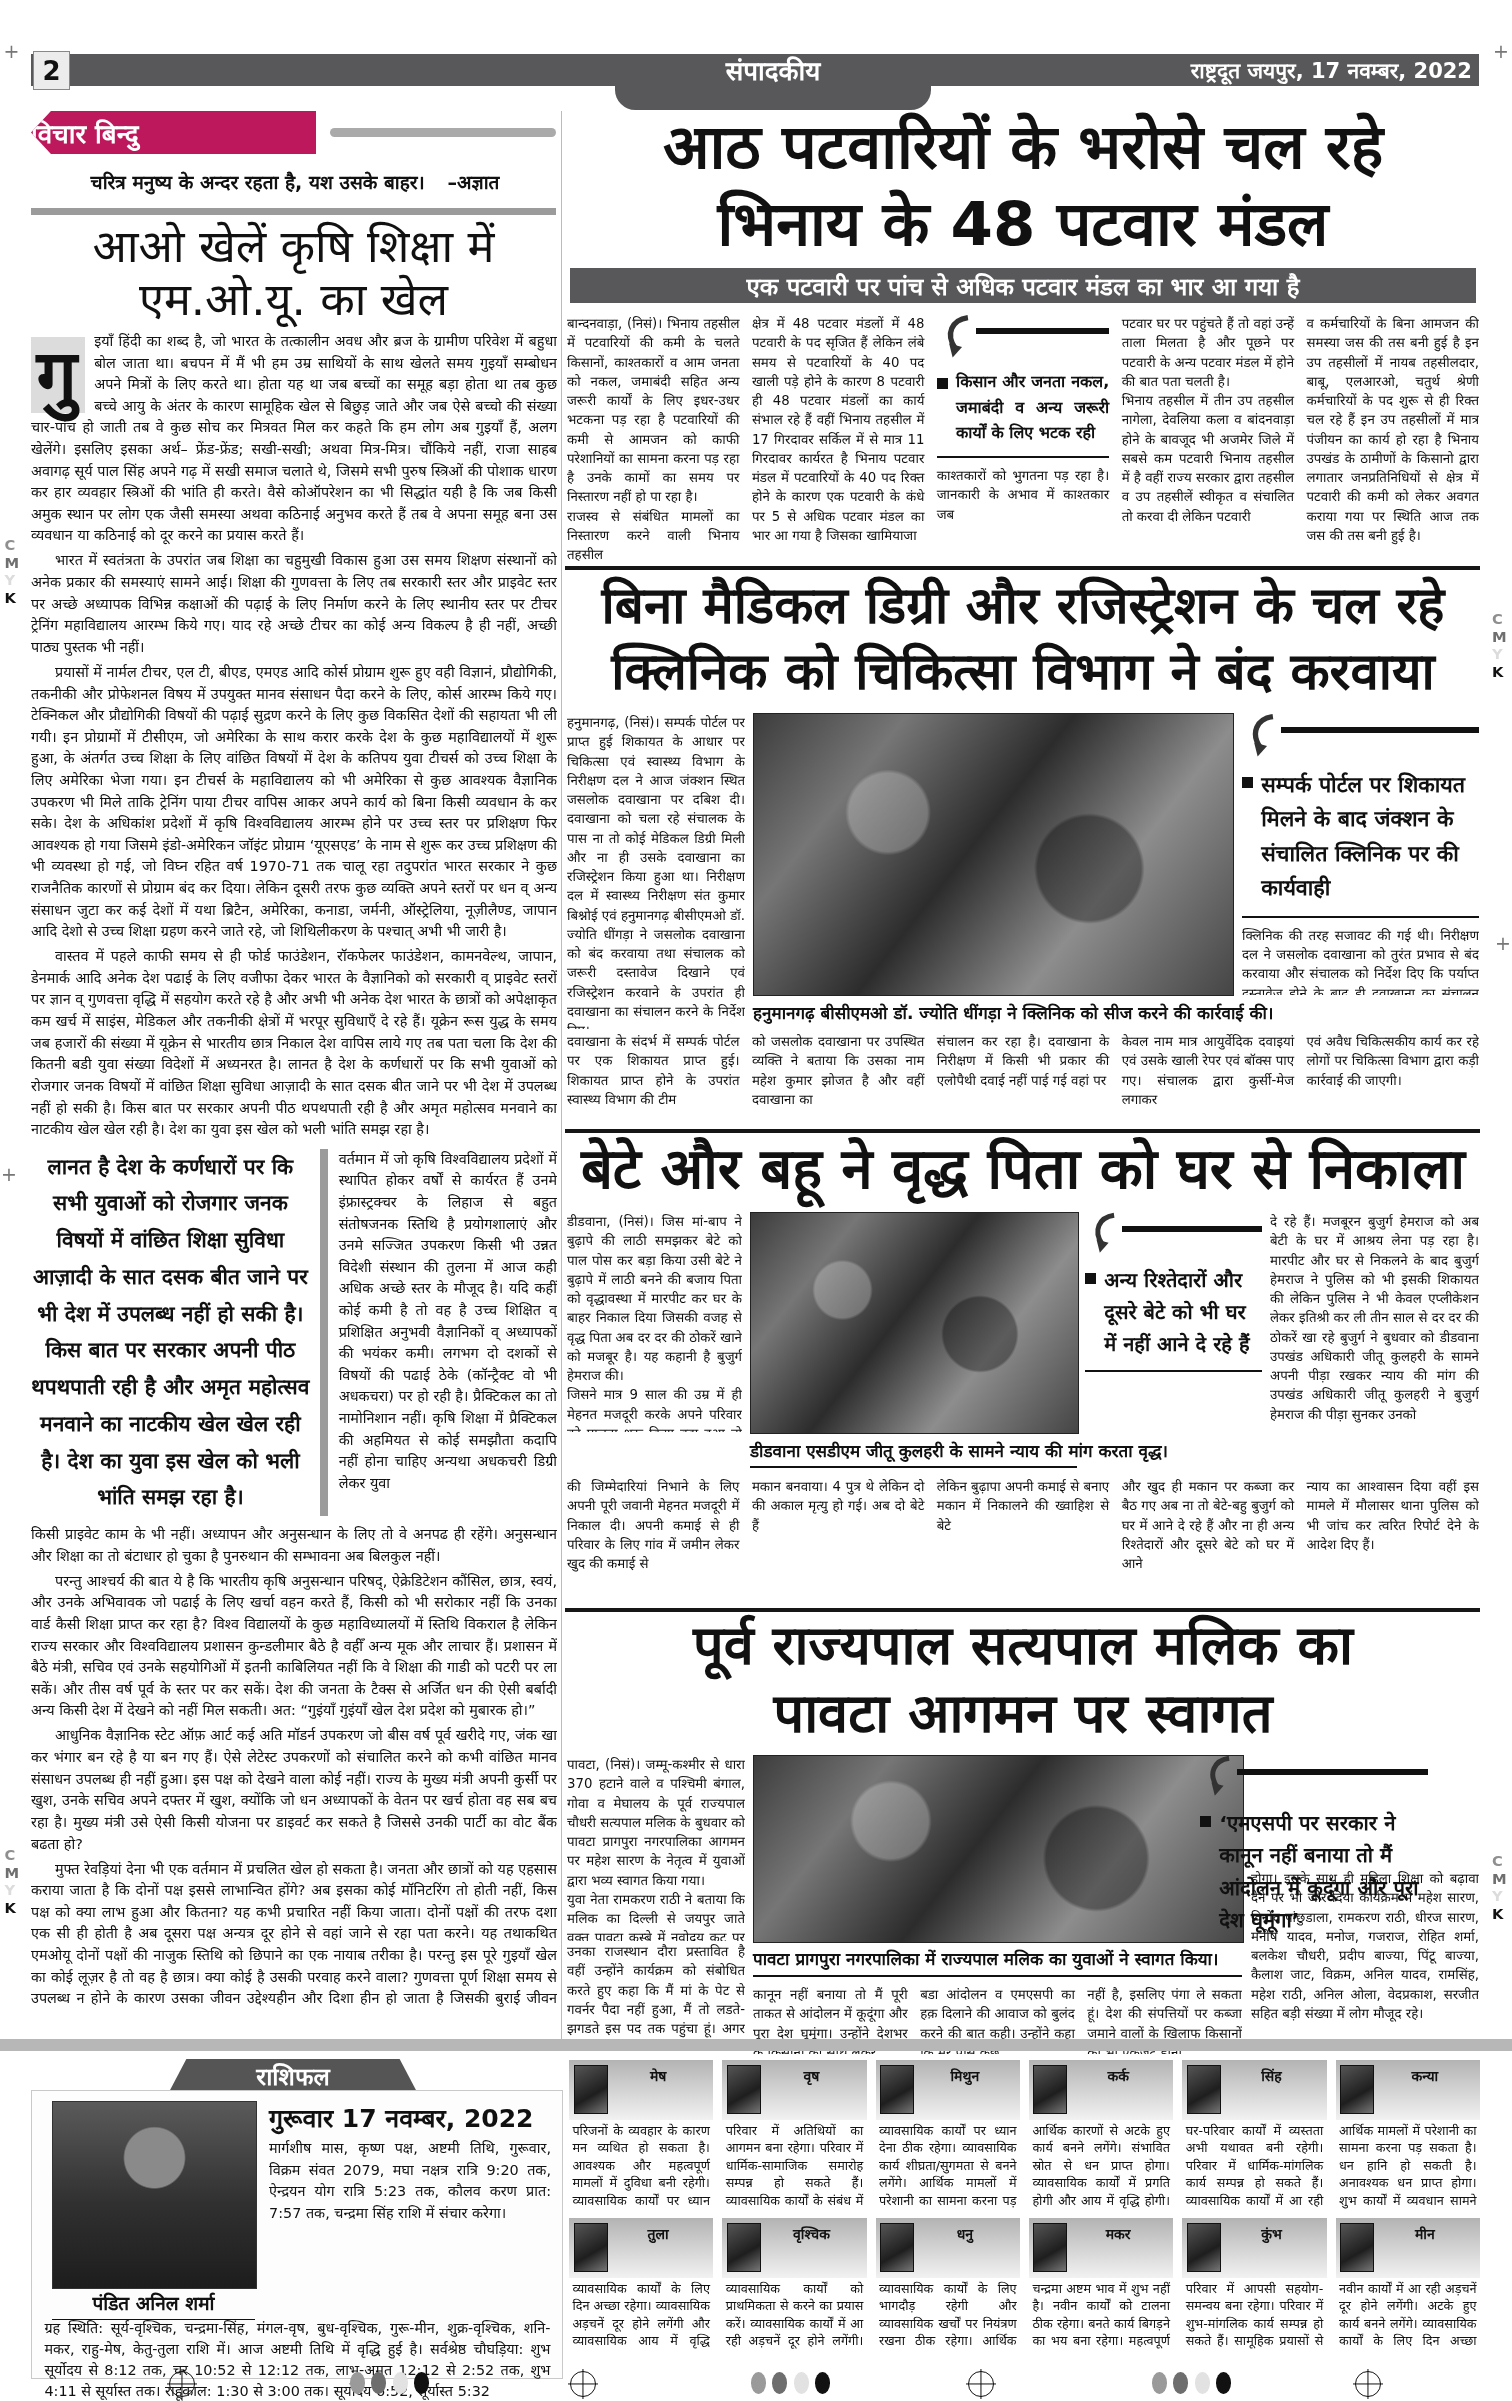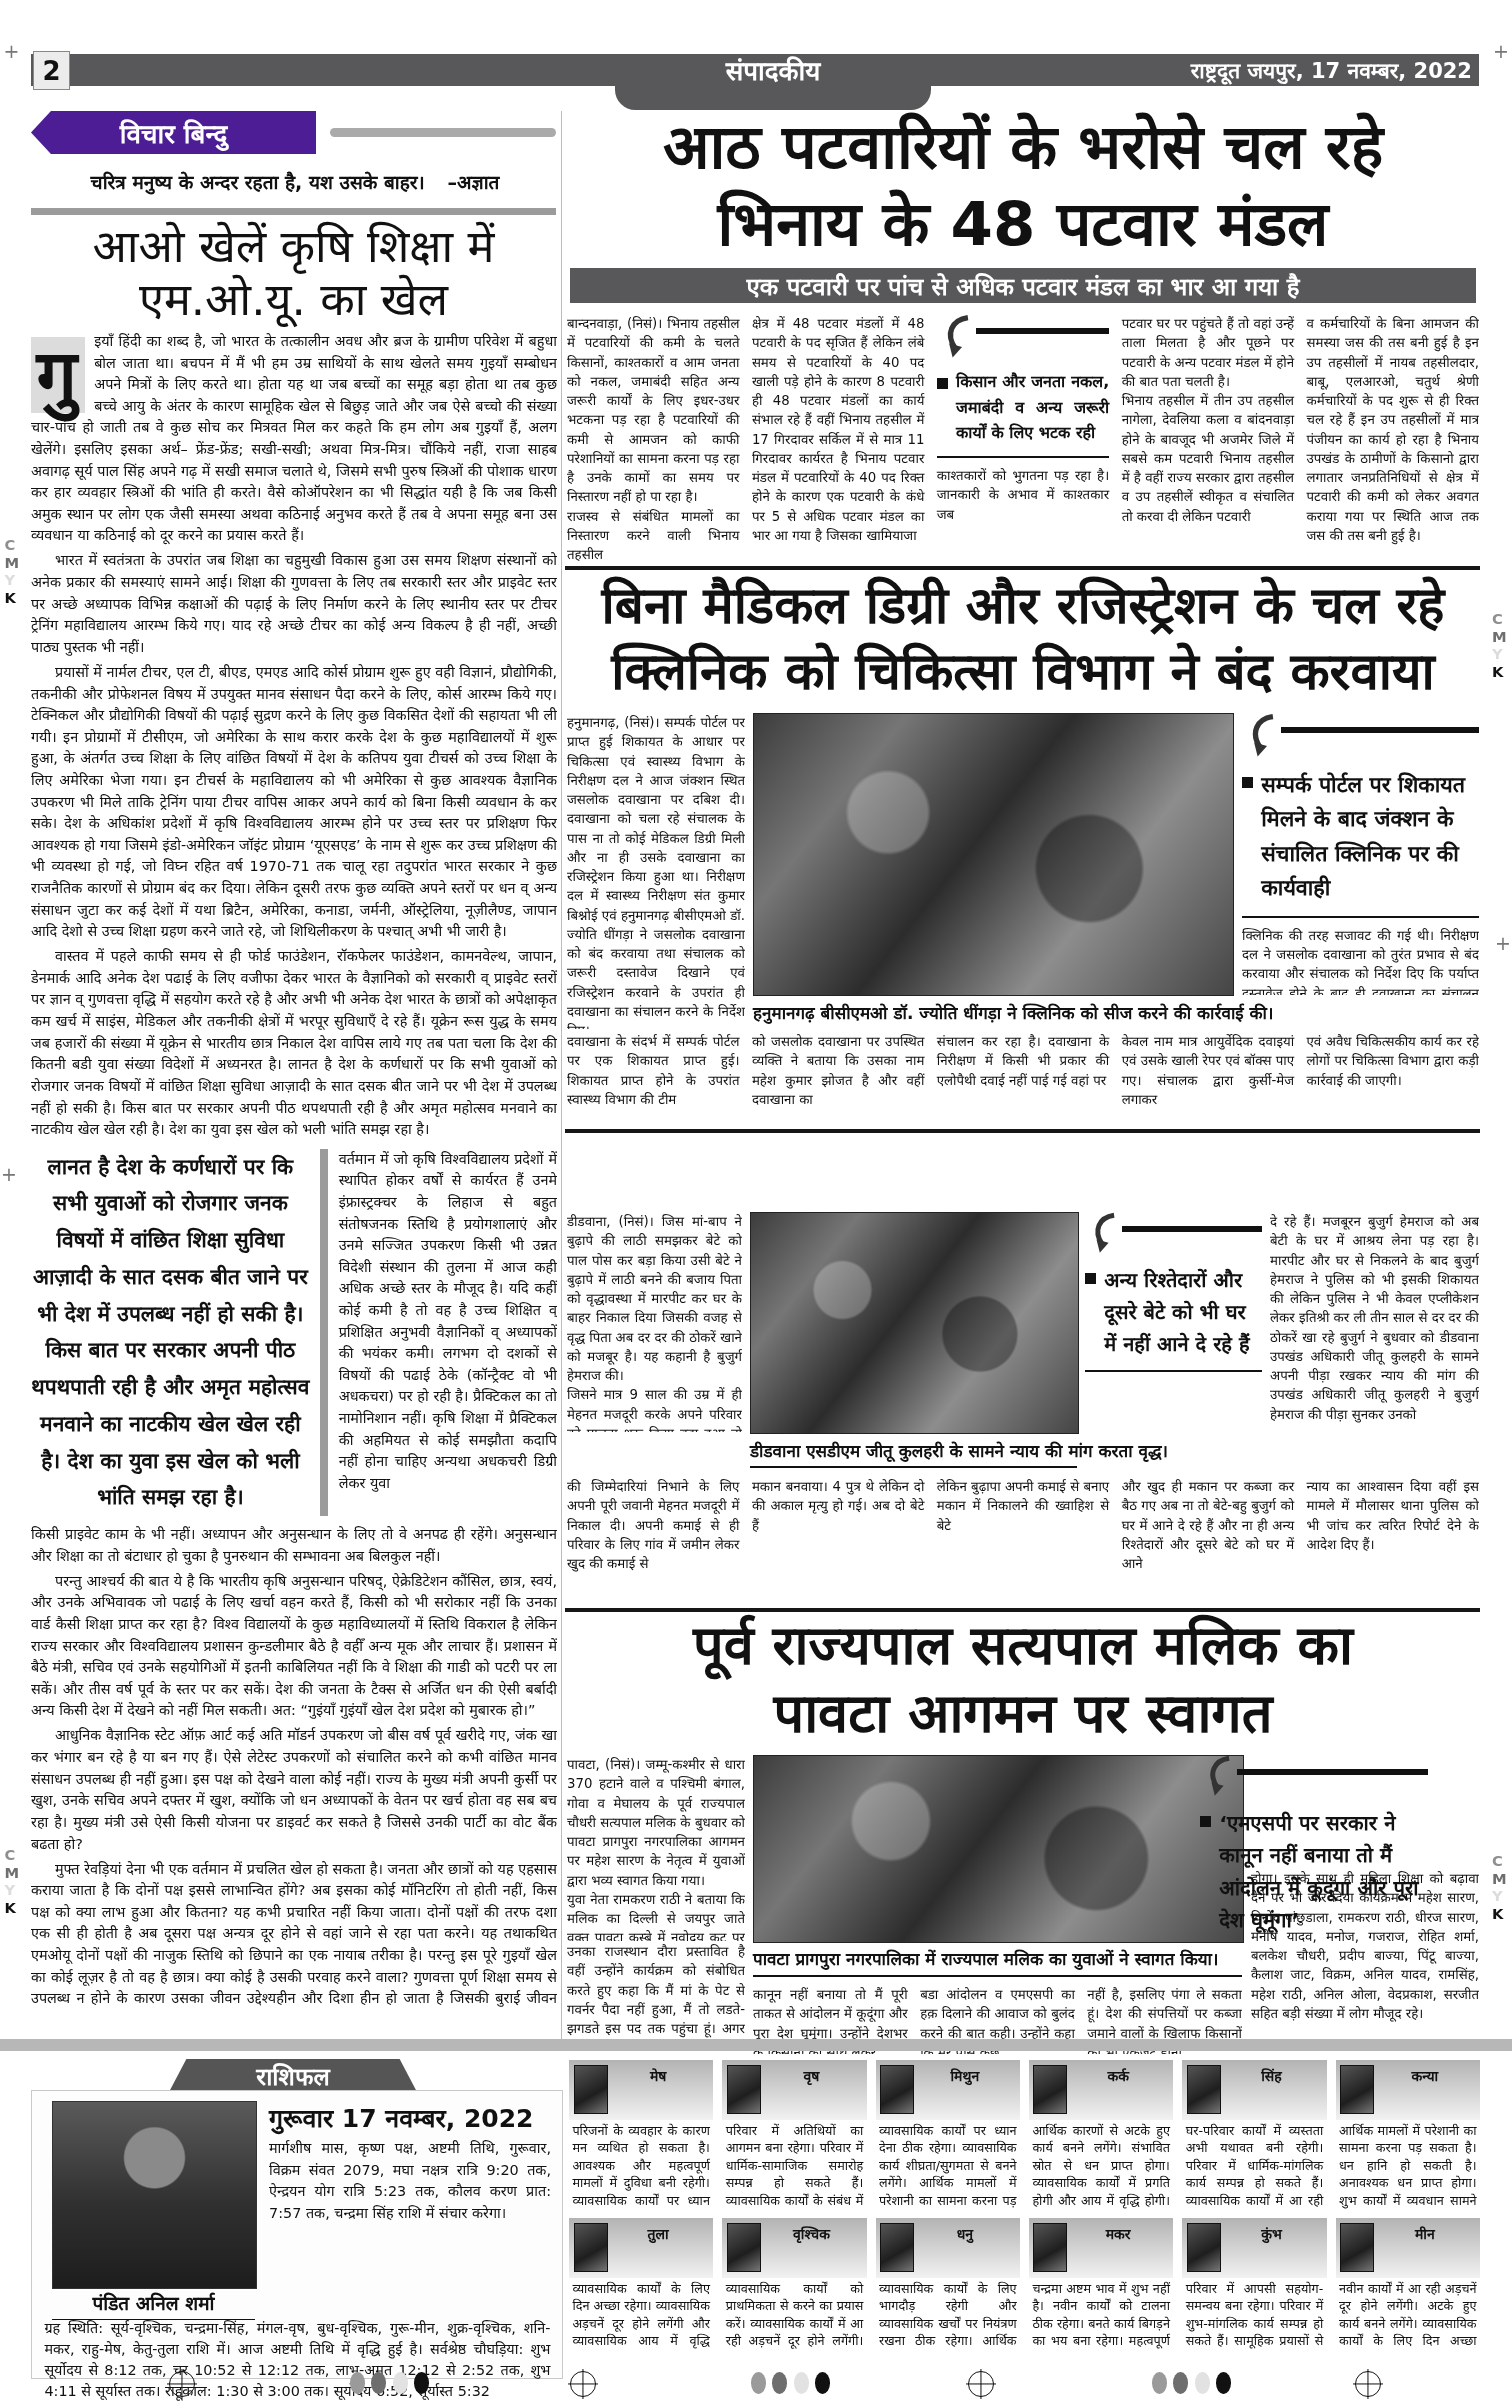--- a/index.html
+++ b/index.html
@@ -10,22 +10,22 @@
   .clip{overflow:hidden;}
   
   .hbar{left:31px;top:54px;width:1448px;height:32px;background:#58585a;}
   .pagenum{left:33px;top:51px;width:35px;height:37px;background:#ececec;border:0.6px solid #888;
     font-size:26px;font-weight:bold;display:flex;align-items:center;justify-content:center;}
   .sectab{left:615px;top:54px;width:316px;height:56px;background:#58585a;border-radius:0 0 20.3px 20.3px;
     display:flex;align-items:flex-start;justify-content:center;}
   .sectab span{color:#fff;font-weight:bold;font-size:26px;line-height:35px;}
   .hdate{right:40px;top:56px;color:#fff;font-weight:bold;font-size:21px;position:absolute;}
   
-  .badge{left:31px;top:111px;width:285px;height:43px;background:#4c1d95;color:#fff;font-weight:bold;font-size:26px;
-    display:flex;align-items:center;justify-content:center;clip-path:polygon(0 50%,7% 0,100% 0,100% 100%,7% 100%);}
+  .badge{left:31px;top:111px;width:285px;height:43px;background:#be185d;color:#fff;font-weight:bold;font-size:26px;
+    display:flex;align-items:center;clip-path:polygon(0 50%,7% 0,100% 0,100% 100%,7% 100%);}
   .badgeline{left:330px;top:128px;width:226px;height:9px;background:#aaa;border-radius:4.5px;}
   .vquote{left:34px;top:169px;width:522px;text-align:center;font-size:19px;font-weight:bold;}
   .vquote .auth{margin-left:16px;}
   .thickrule{left:31px;top:208px;width:525px;height:6.8px;background:#9b9b9b;}
   .edhead{left:31px;top:221px;width:525px;text-align:center;font-weight:normal;font-size:45px;line-height:1.17;}
   .edbody{left:31px;top:331px;width:526px;height:1678px;font-size:14.4px;line-height:1.5;}
   .edbody p{margin:0 0 3.4px 0;text-indent:24px;}
   .edbody p.first{text-indent:0;}
   .dropcap{float:left;font-size:72px;line-height:1.0;font-weight:bold;background:#dcdcdc;padding:3.4px 8px 1.1px 5.6px;margin:5.6px 9px 3.4px 0;}
   .insetrow{display:flex;gap:10.2px;margin:8px 0 8px 0;}
@@ -217,20 +217,21 @@
   <div class="abs ncols clip" style="left:567px;top:1032px;width:912px;height:89px;">
     <div class="ncol">दवाखाना के संदर्भ में सम्पर्क पोर्टल पर एक शिकायत प्राप्त हुई। शिकायत प्राप्त होने के उपरांत स्वास्थ्य विभाग की टीम</div>
     <div class="ncol">को जसलोक दवाखाना पर उपस्थित व्यक्ति ने बताया कि उसका नाम महेश कुमार झोजत है और वहीं दवाखाना का</div>
     <div class="ncol">संचालन कर रहा है। दवाखाना के निरीक्षण में किसी भी प्रकार की एलोपैथी दवाई नहीं पाई गई वहां पर</div>
     <div class="ncol">केवल नाम मात्र आयुर्वेदिक दवाइयां एवं उसके खाली रेपर एवं बॉक्स पाए गए। संचालक द्वारा कुर्सी-मेज लगाकर</div>
     <div class="ncol">एवं अवैध चिकित्सकीय कार्य कर रहे लोगों पर चिकित्सा विभाग द्वारा कड़ी कार्रवाई की जाएगी।</div>
   </div>
 
   <div class="abs divider" style="top:1129px;"></div>
 
+  <div class="abs bighead" style="top:1138px;font-size:56px;line-height:1.1;">बेटे और बहू ने वृद्ध पिता को घर से निकाला</div>
 
   <div class="abs ncol preline clip" style="left:567px;top:1212px;width:175px;height:220px;">डीडवाना, (निसं)। जिस मां-बाप ने बुढ़ापे की लाठी समझकर बेटे को पाल पोस कर बड़ा किया उसी बेटे ने बुढ़ापे में लाठी बनने की बजाय पिता को वृद्धावस्था में मारपीट कर घर के बाहर निकाल दिया जिसकी वजह से वृद्ध पिता अब दर दर की ठोकरें खाने को मजबूर है। यह कहानी है बुजुर्ग हेमराज की।
 जिसने मात्र 9 साल की उम्र में ही मेहनत मजदूरी करके अपने परिवार को पालना शुरू किया बड़ा हुआ तो परिवार</div>
   <div class="abs photo" style="left:750px;top:1212px;width:327px;height:220px;"></div>
   <div class="abs qblock clip" style="left:1085px;top:1212px;width:177px;height:220px;">
     <div class="arrowrow">
       <svg width="34" height="44" viewBox="0 0 60 80">
         <path d="M52 6 C24 10 14 34 30 58" fill="none" stroke="#333" stroke-width="9"></path>
         <polygon points="20,50 42,56 26,74" fill="#333"></polygon>
       </svg>

